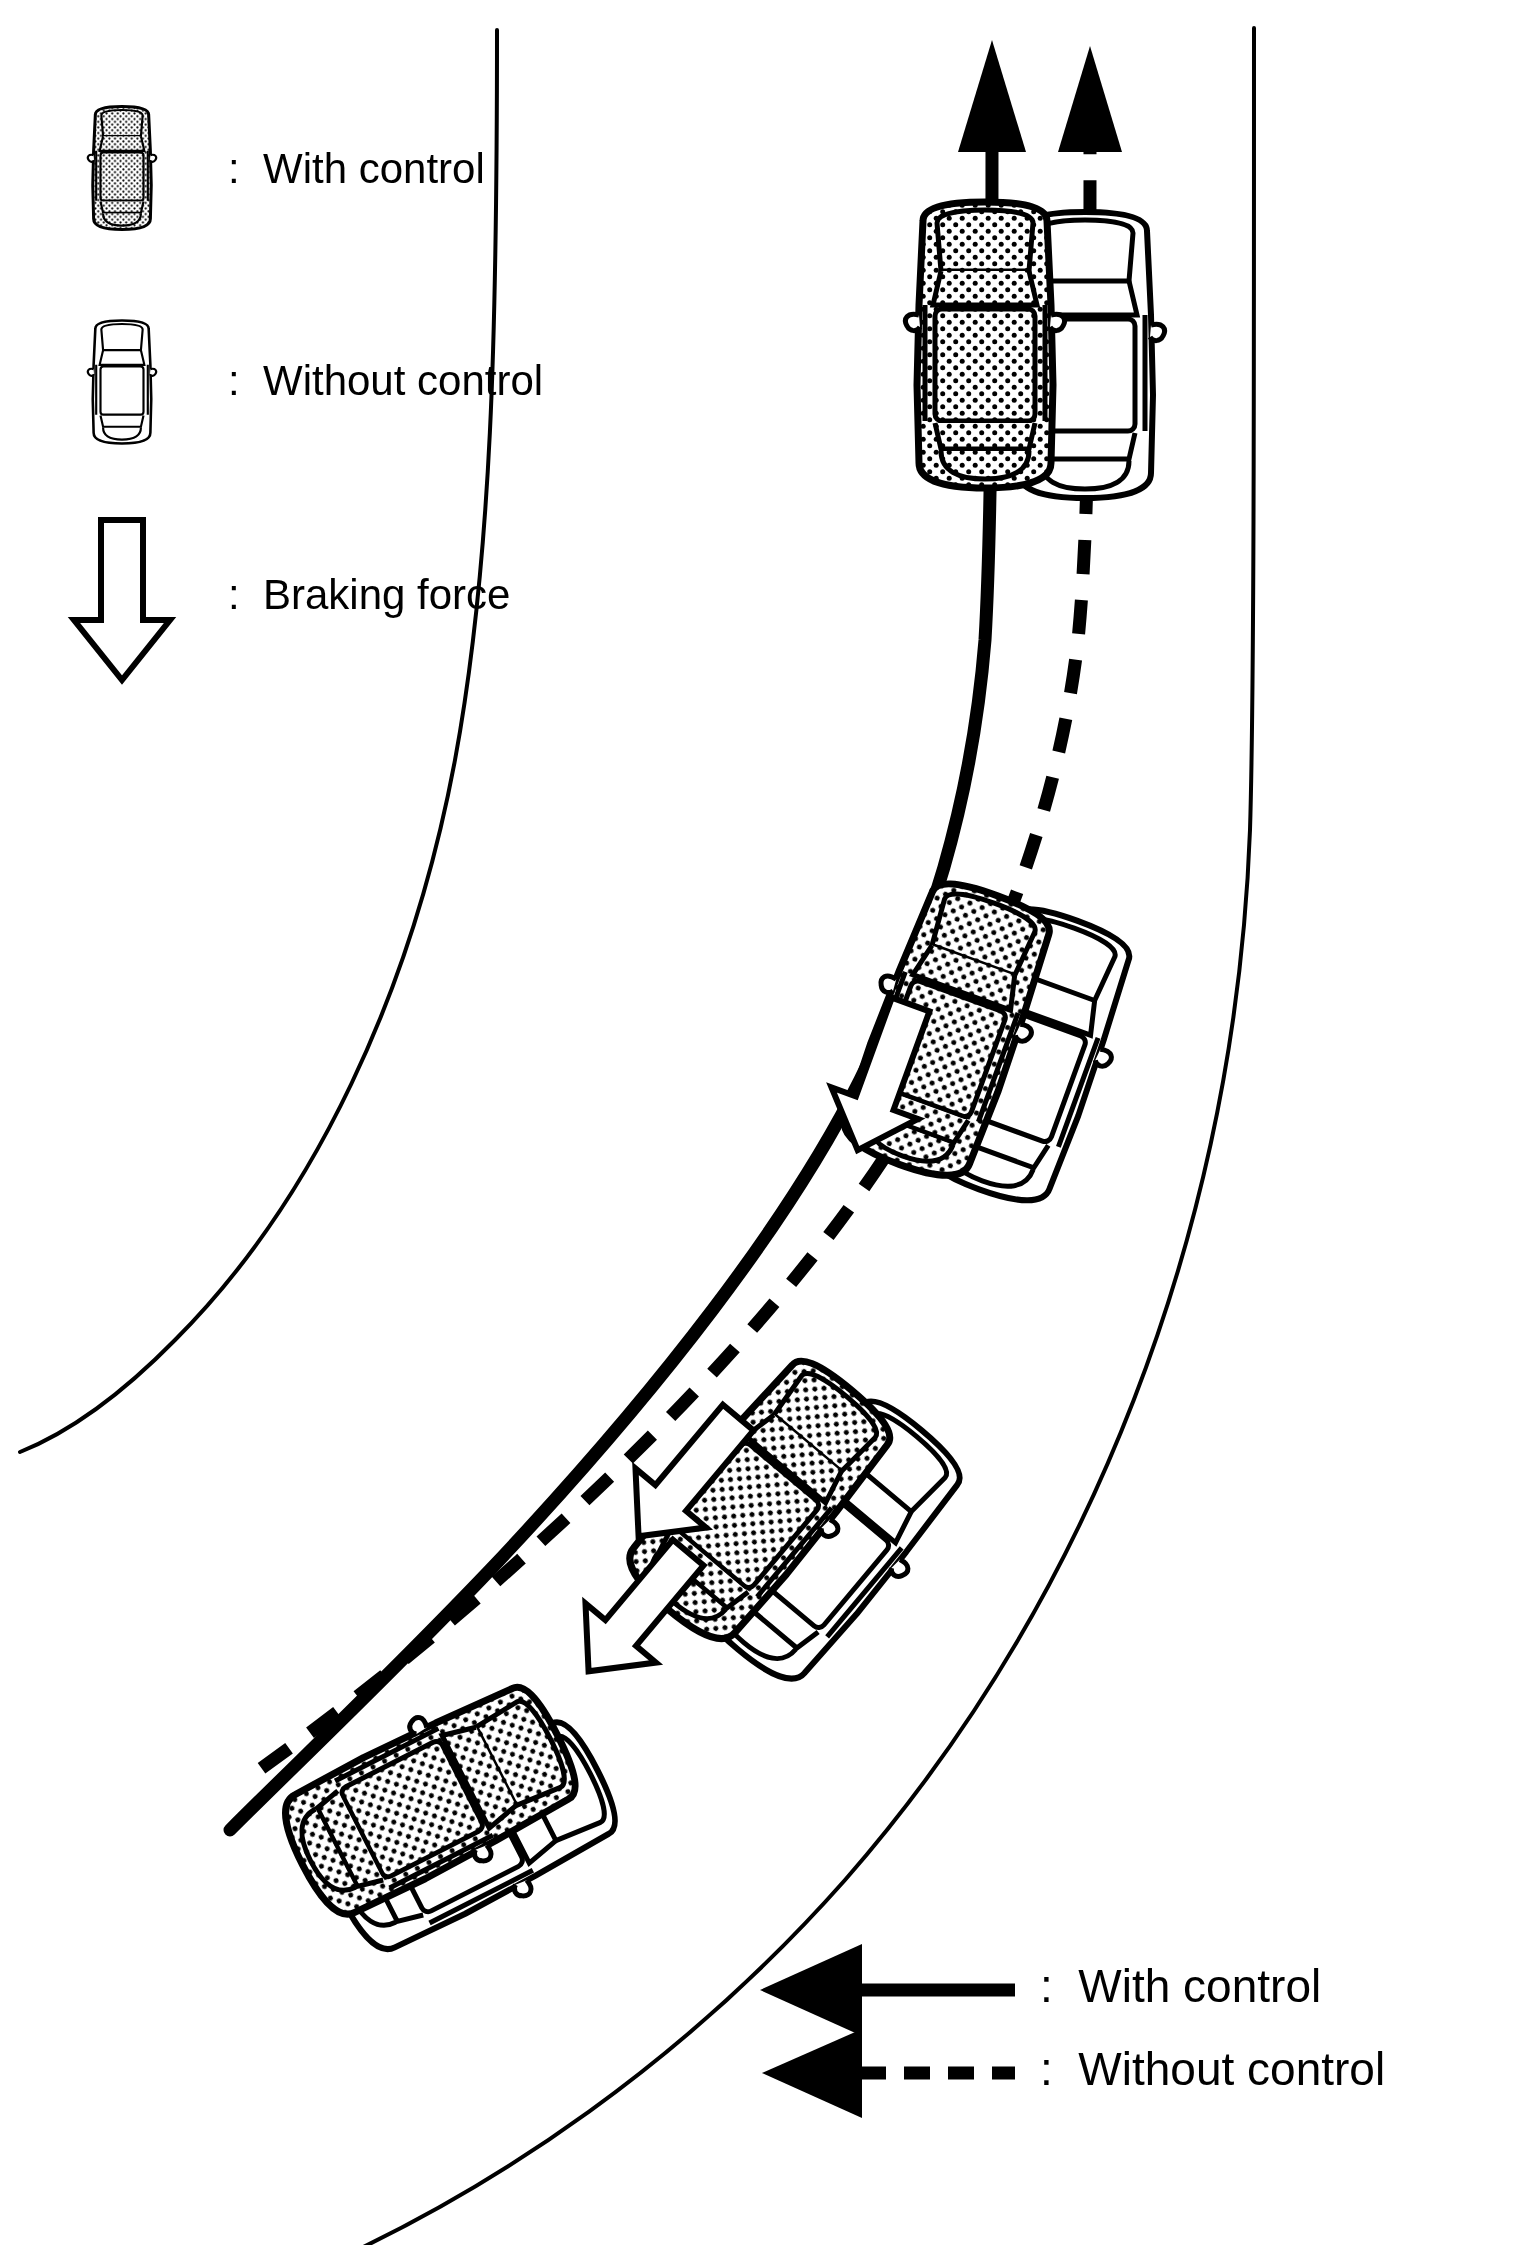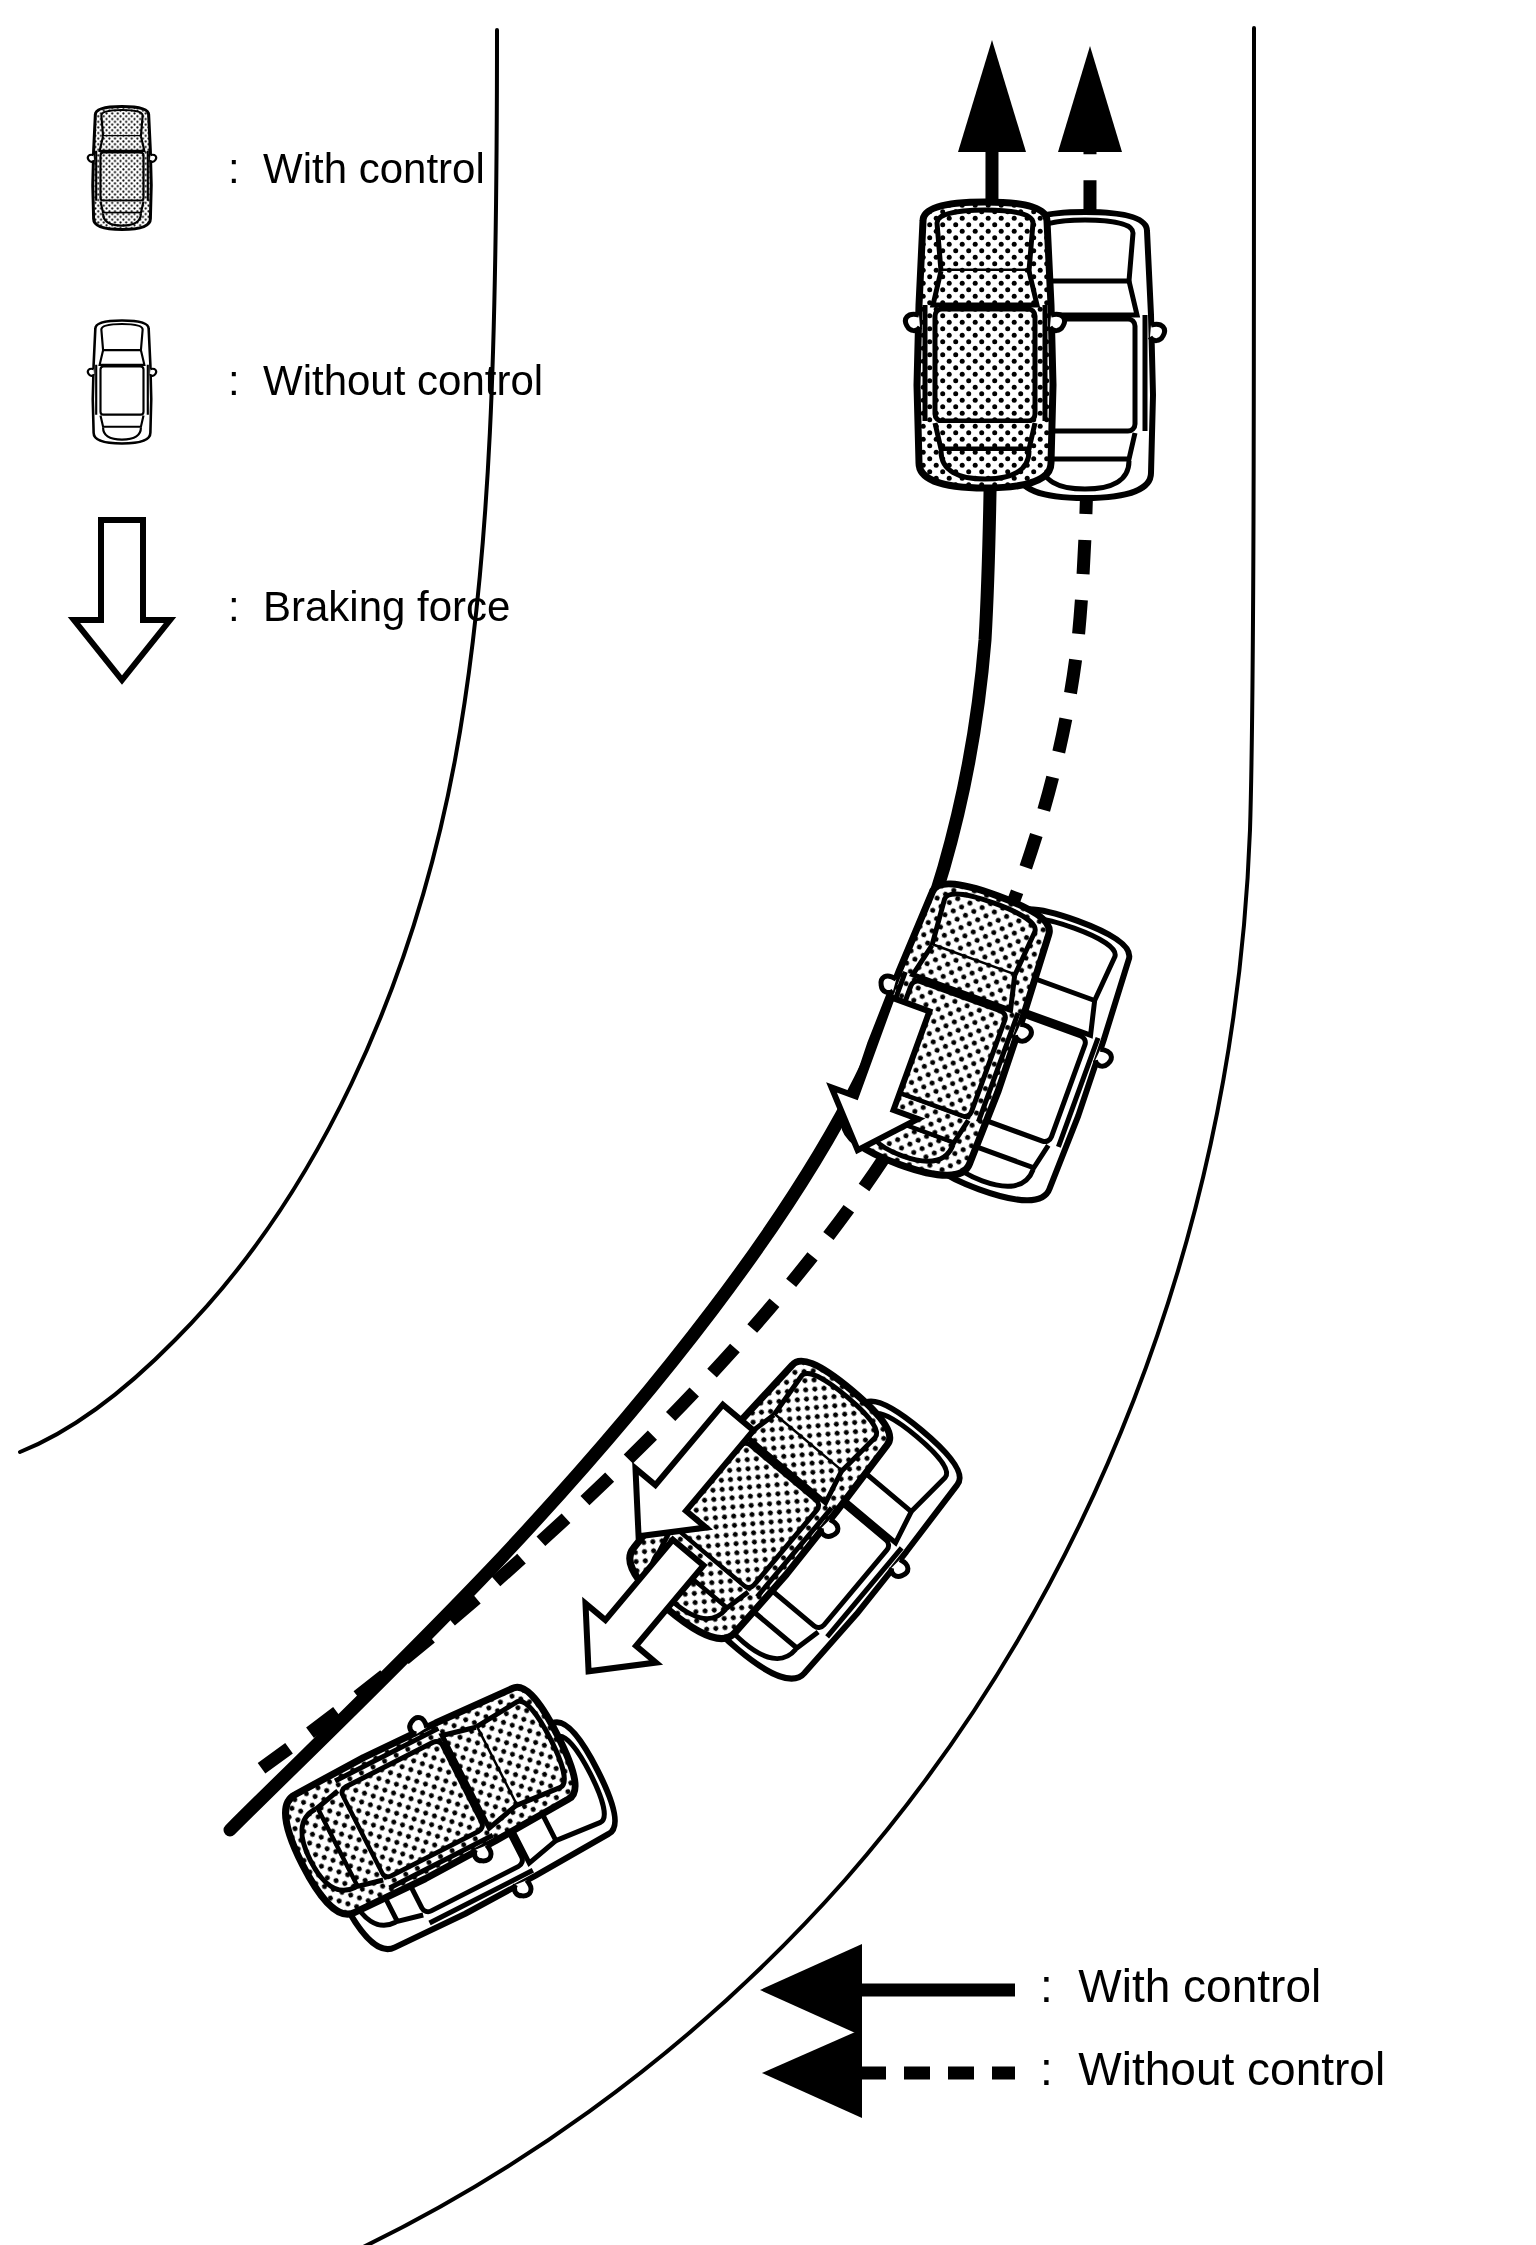--- a/index.html
+++ b/index.html
@@ -171,21 +171,21 @@
   <div class="legend-label" style="left:228px;top:148px;">
     <span>:&nbsp;</span>
     <span>With control</span>
   </div>
 
   <div class="legend-label" style="left:228px;top:360px;">
     <span>:&nbsp;</span>
     <span>Without control</span>
   </div>
 
-  <div class="legend-label" style="left:228px;top:586px;">
+  <div class="legend-label" style="left:228px;top:574px;">
     <span>:&nbsp;</span>
     <span>Braking force</span>
   </div>
 
   <div class="br-label" style="left:1040px;top:1963px;">
     <span>:&nbsp;</span>
     <span>With control</span>
   </div>
 
   <div class="br-label" style="left:1040px;top:2046px;">

